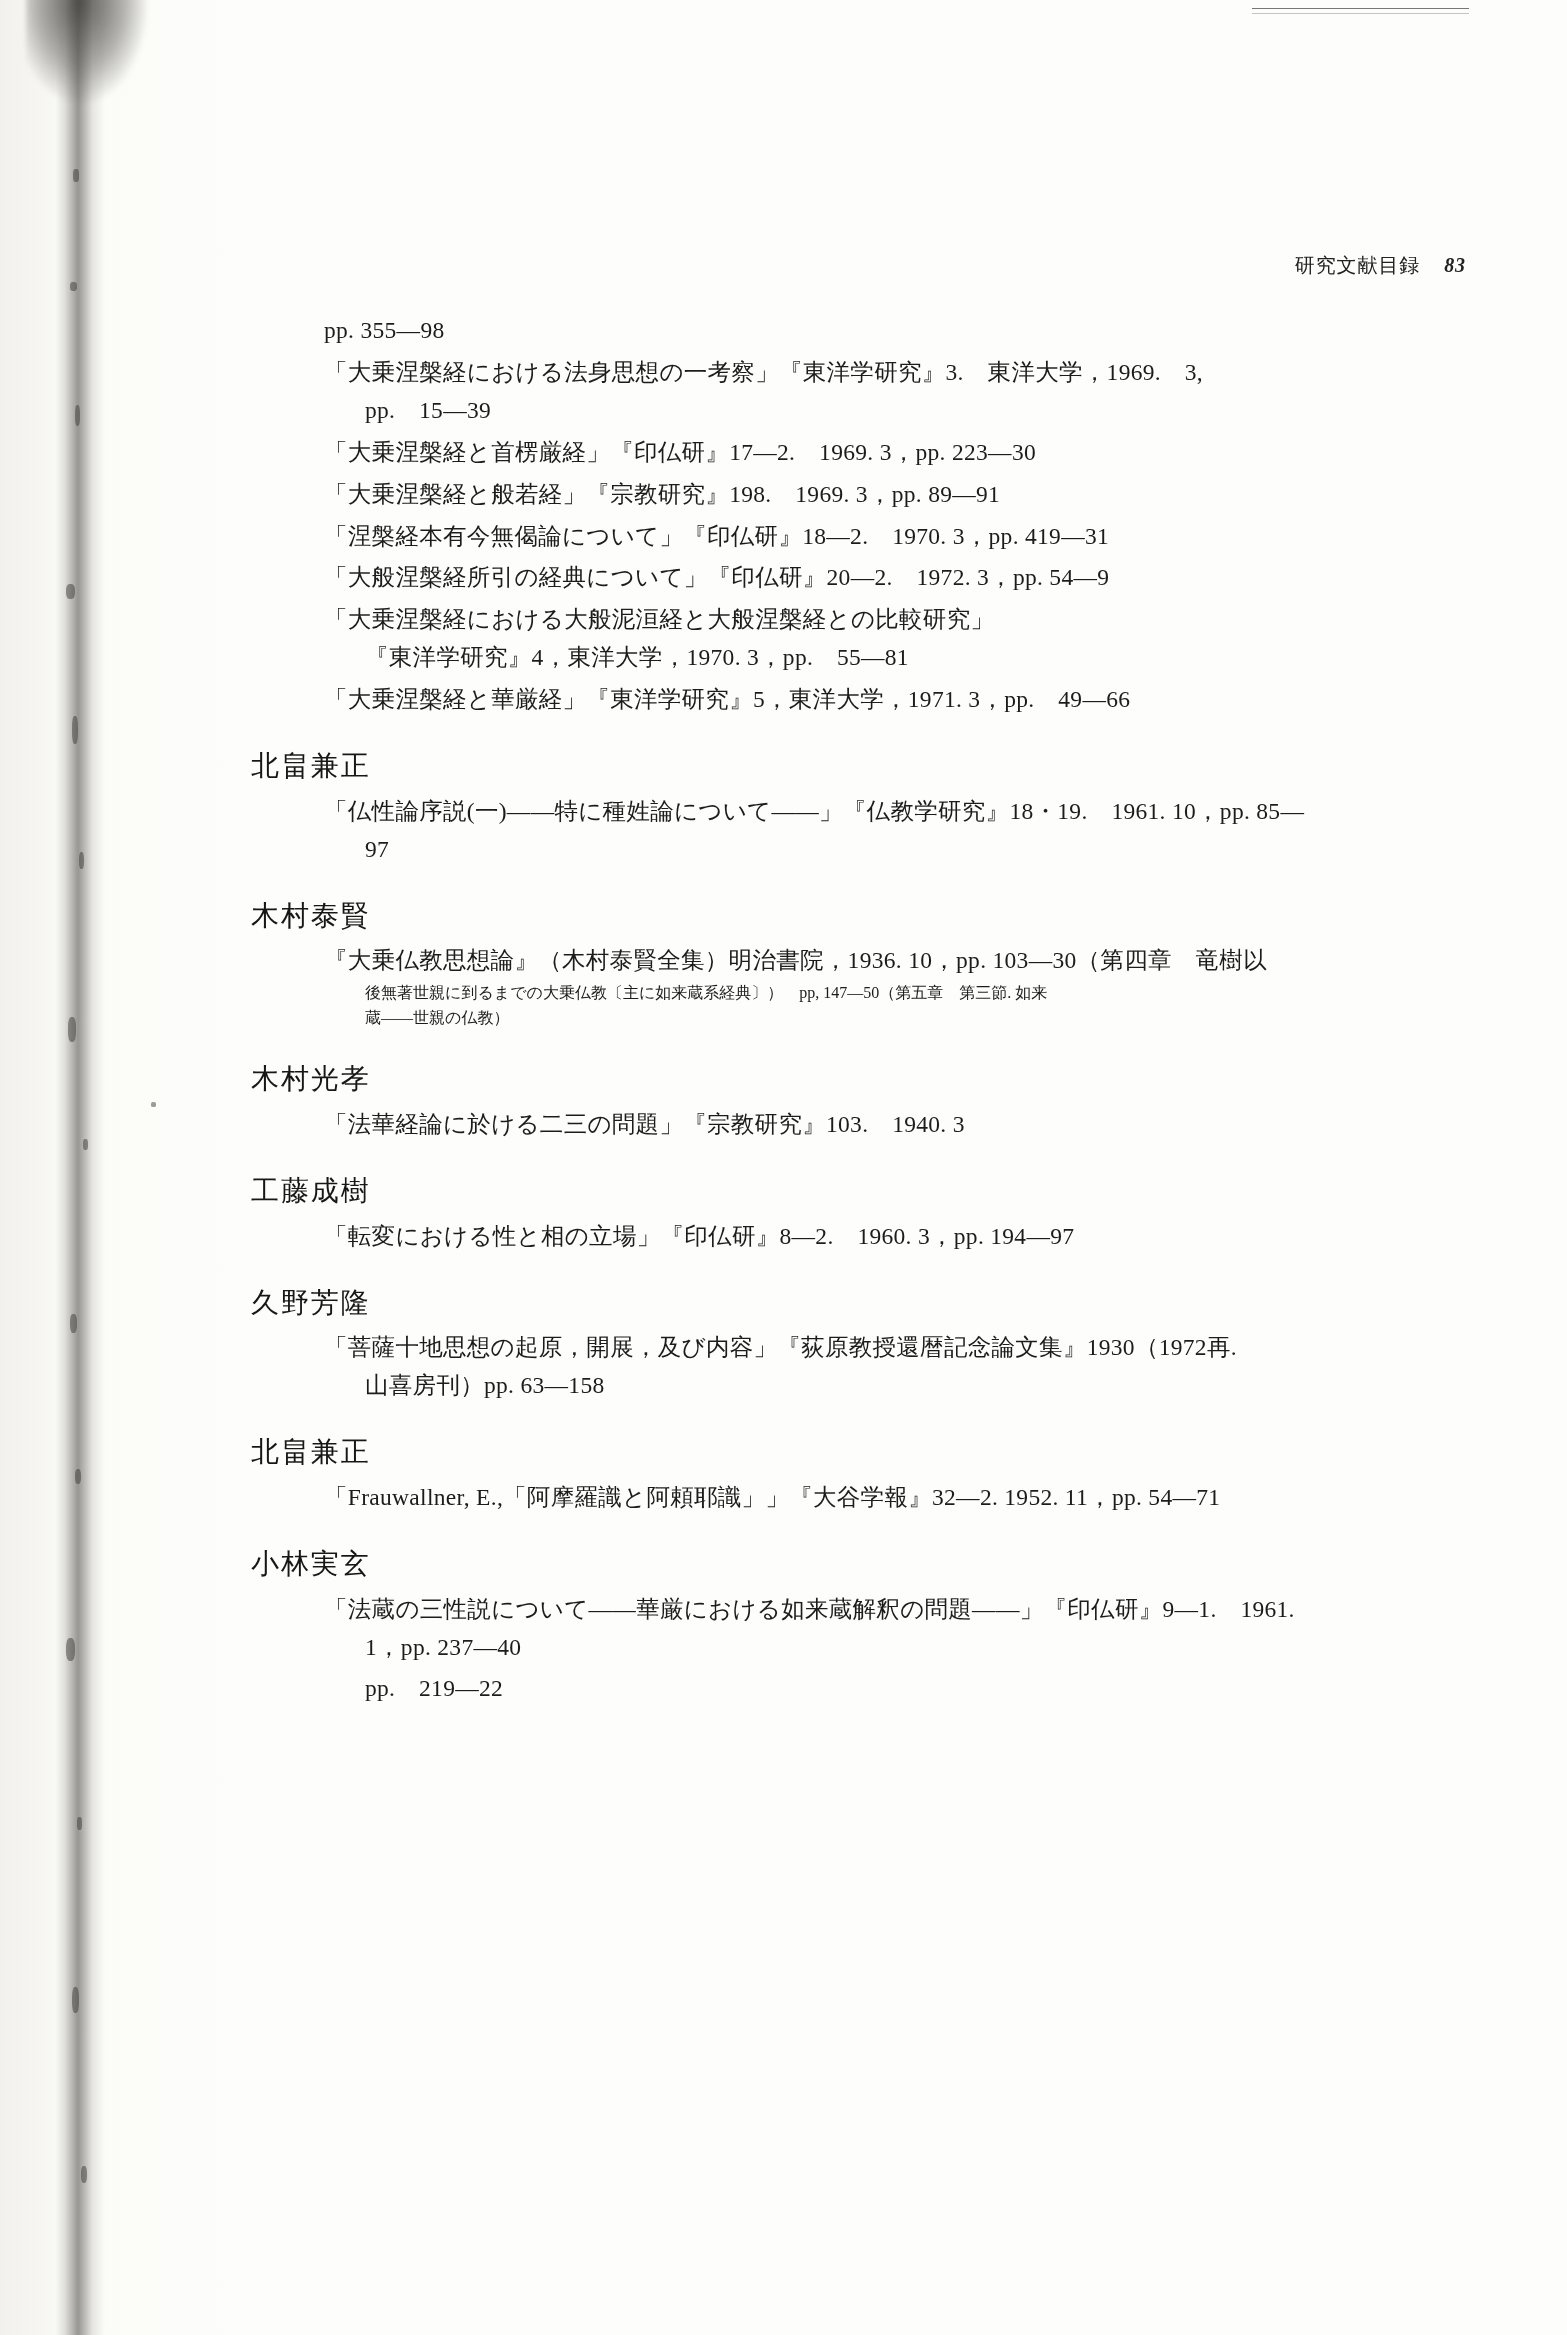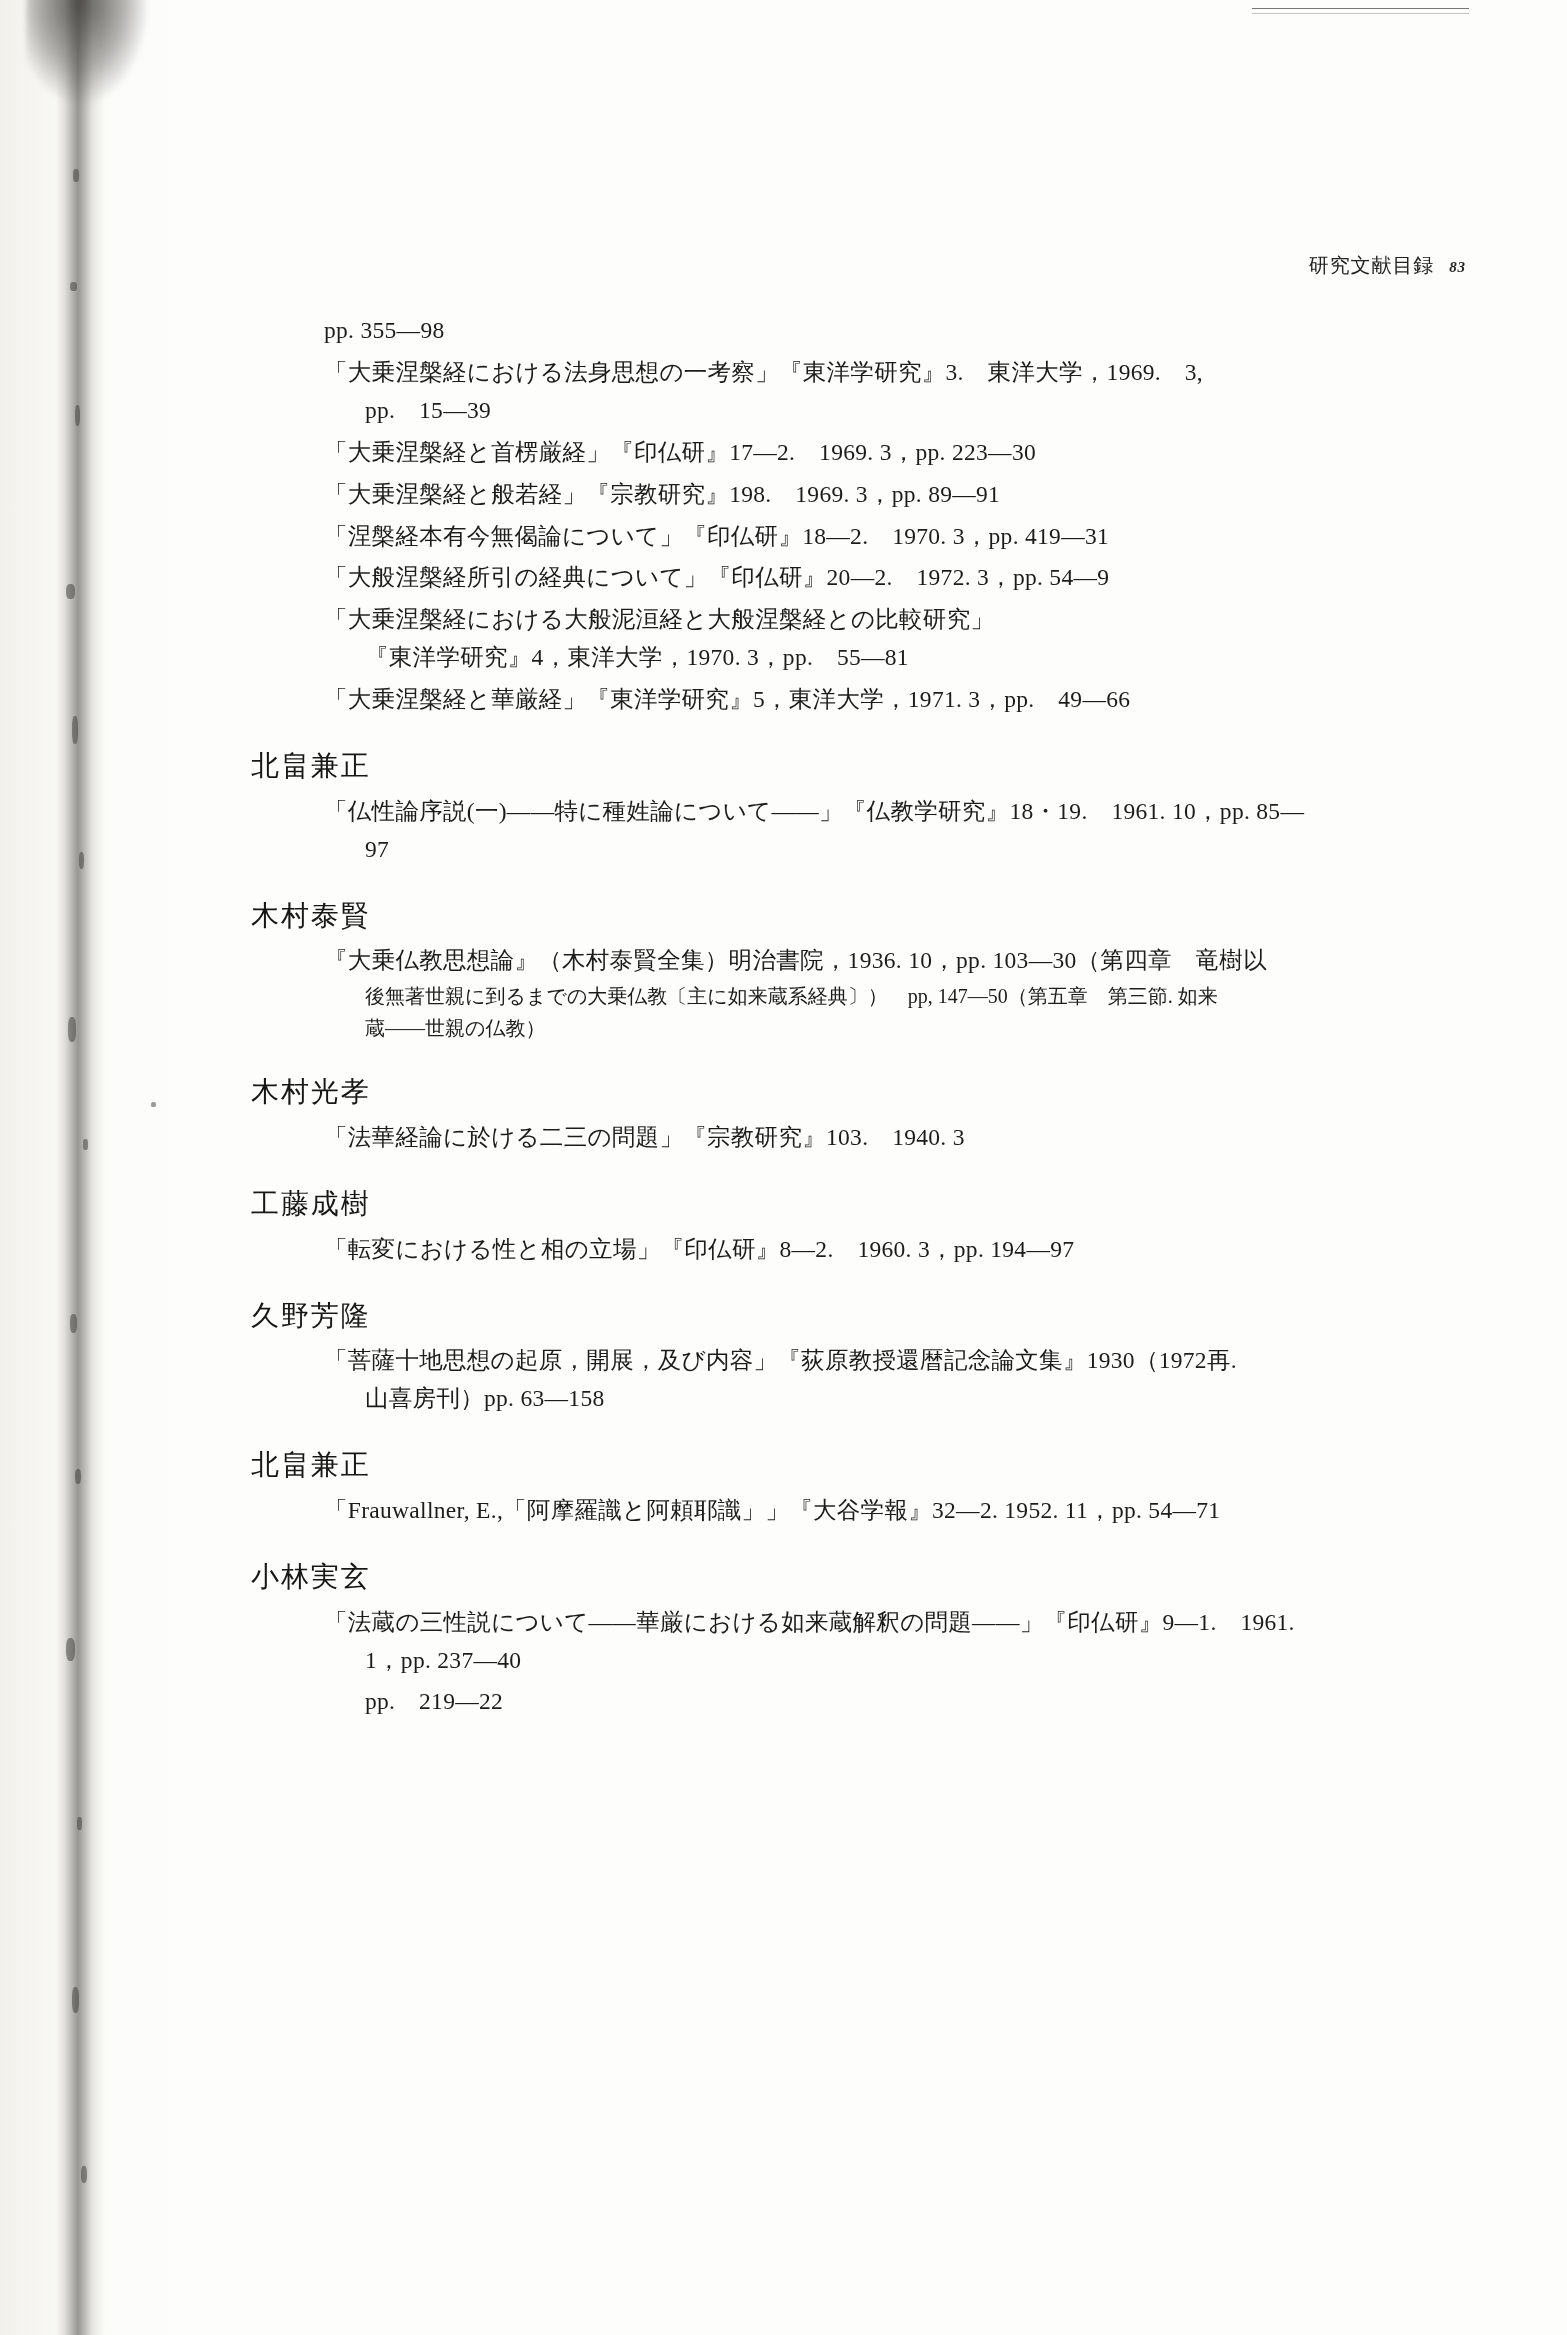--- a/index.html
+++ b/index.html
@@ -87,22 +87,22 @@
     right: 102px;
     top: 252px;
     font-size: 20px;
     letter-spacing: 0.9px;
     color: #222;
     white-space: nowrap;
   }
   .running-head .pageno {
     font-style: italic;
     font-family: "Liberation Serif", serif;
-    font-size: 15px;
-    margin-left: 15px;
+    font-size: 20px;
+    margin-left: 24px;
     font-weight: 600;
   }
 
   .content {
     position: absolute;
     left: 251px;
     top: 311px;
     width: 1224px;
   }
 
@@ -122,21 +122,21 @@
     padding-left: 73px;
     text-indent: 0;
     letter-spacing: 0.3px;
     color: #1c1c1c;
   }
   .entry .cont {
     display: block;
     padding-left: 41px;
   }
   .small {
-    font-size: 20px;
+    font-size: 16px;
     letter-spacing: 0;
   }
 </style>
 </head>
 <body>
 
 <div class="page">
   <div class="paper-tint"></div>
 
   <div class="gutter">

